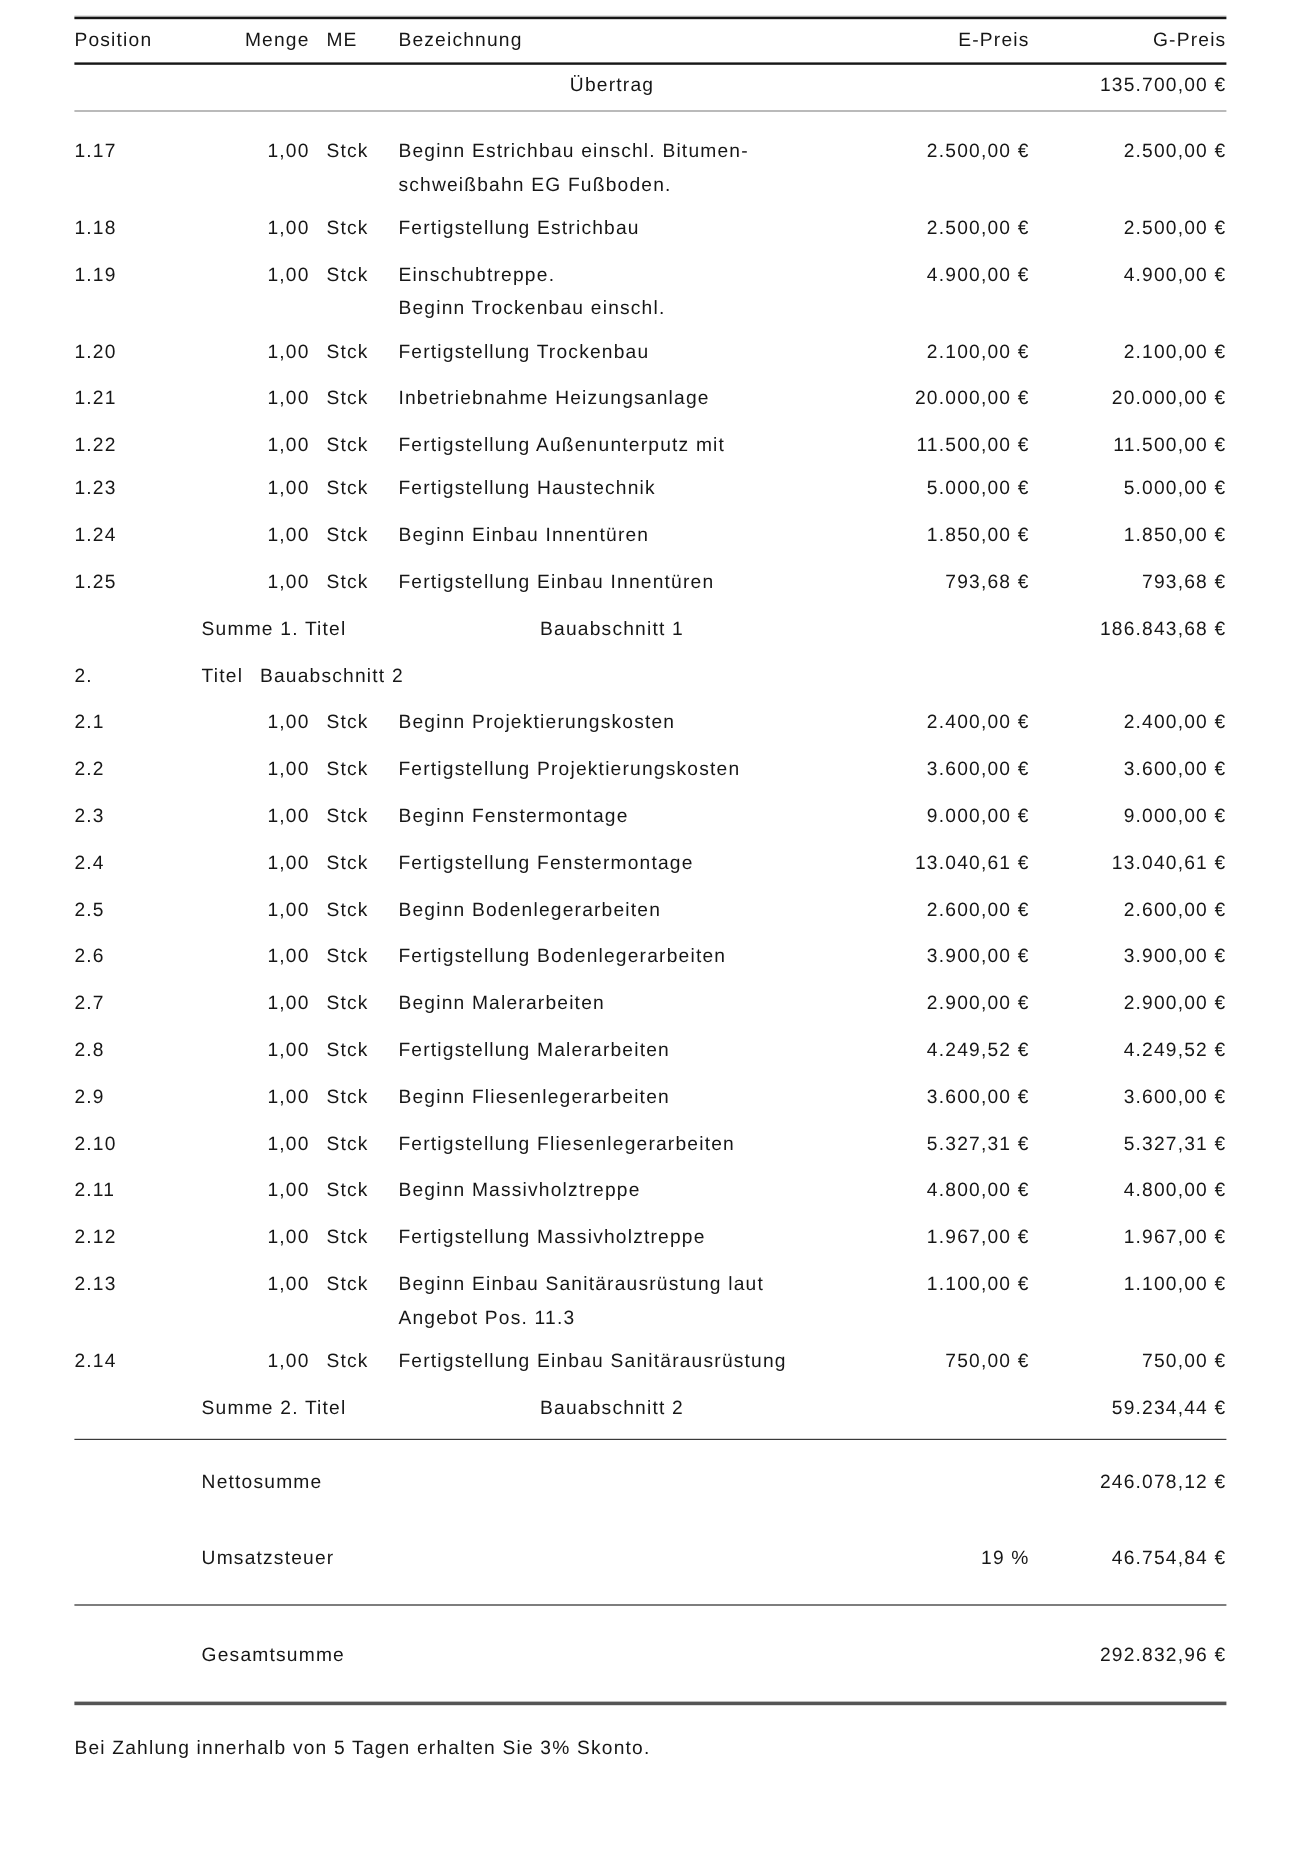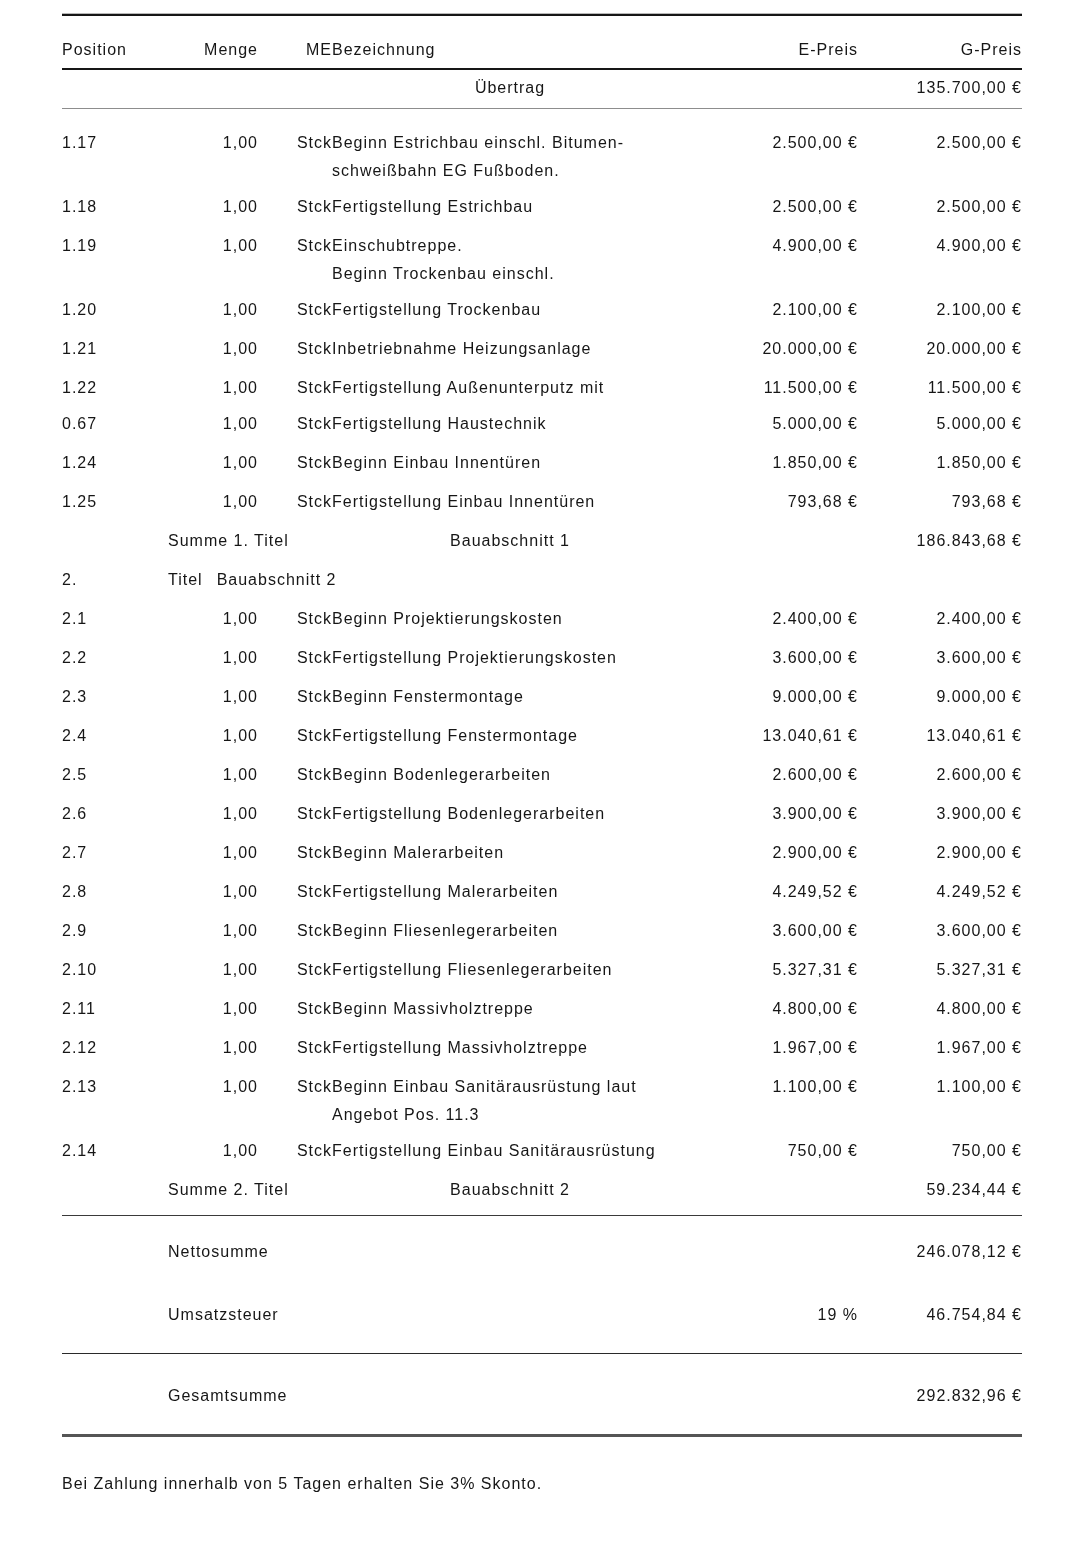--- a/index.html
+++ b/index.html
@@ -12,43 +12,43 @@
     color:#161616;
     overflow:hidden;
   }
   .doc { margin-left:62px; width:960px; }
 
   .grid {
     display:grid;
     grid-template-columns:106px 90px 74px 1fr 170px 164px;
   }
   .r { text-align:right; }
-  .c-me { padding-left:14px;text-align:right; }
+  .c-me { padding-left:14px; }
   .span24 { grid-column:2/4; }
   .span25 { grid-column:2/6; }
   .c4 { grid-column:4;text-align:center; }
   .c5 { grid-column:5; }
   .c6 { grid-column:6; }
 
   .topline { margin-top:13px; border-top:1px solid #b8b8b8; height:2px; border-bottom:2.5px solid #161616; }
-  .header { padding-top:20px; padding-bottom:4px; border-bottom:2px solid #161616; }
+  .header { padding-top:4px; padding-bottom:4px; border-bottom:2px solid #161616; }
   .uebertrag { padding-top:4px; padding-bottom:6px; border-bottom:1px solid #8d8d8d; }
 
   #rows { margin-top:20px; }
   .row { margin-bottom:11px; }
   .row.wrapped { margin-bottom:8px; }
 
   .inline { display:inline-block; }
   .wspacer { display:inline-block; width:14px; }
 
   .rule-netto { border-top:1.5px solid #3a3a3a; margin-top:6px; margin-bottom:22px; }
   .rule-gesamt { border-top:1.5px solid #2a2a2a; margin-top:24px; margin-bottom:28px; }
   .netto-row { margin-bottom:35px; }
   .dblrule { margin-top:24px; border-top:2px solid #555555; height:3px; border-bottom:1.5px solid #555555; }
-  .footer-note { margin-top:33px; }
+  .footer-note { margin-top:23px; }
 </style>
 </head>
 <body>
 
 <div class="doc">
 
   <div class="topline"></div>
 
   <div class="grid header">
     <div>Position</div>
@@ -121,21 +121,21 @@
         <div>1.22</div>
         <div class="r">1,00</div>
         <div class="c-me">Stck</div>
         <div>
           <div>Fertigstellung Außenunterputz mit</div>
         </div>
         <div class="r">11.500,00 €</div>
         <div class="r">11.500,00 €</div>
       </div>
       <div class="grid row">
-        <div>0.67</div>
+        <div>1.23</div>
         <div class="r">1,00</div>
         <div class="c-me">Stck</div>
         <div>
           <div>Fertigstellung Haustechnik</div>
         </div>
         <div class="r">5.000,00 €</div>
         <div class="r">5.000,00 €</div>
       </div>
       <div class="grid row">
         <div>1.24</div>

